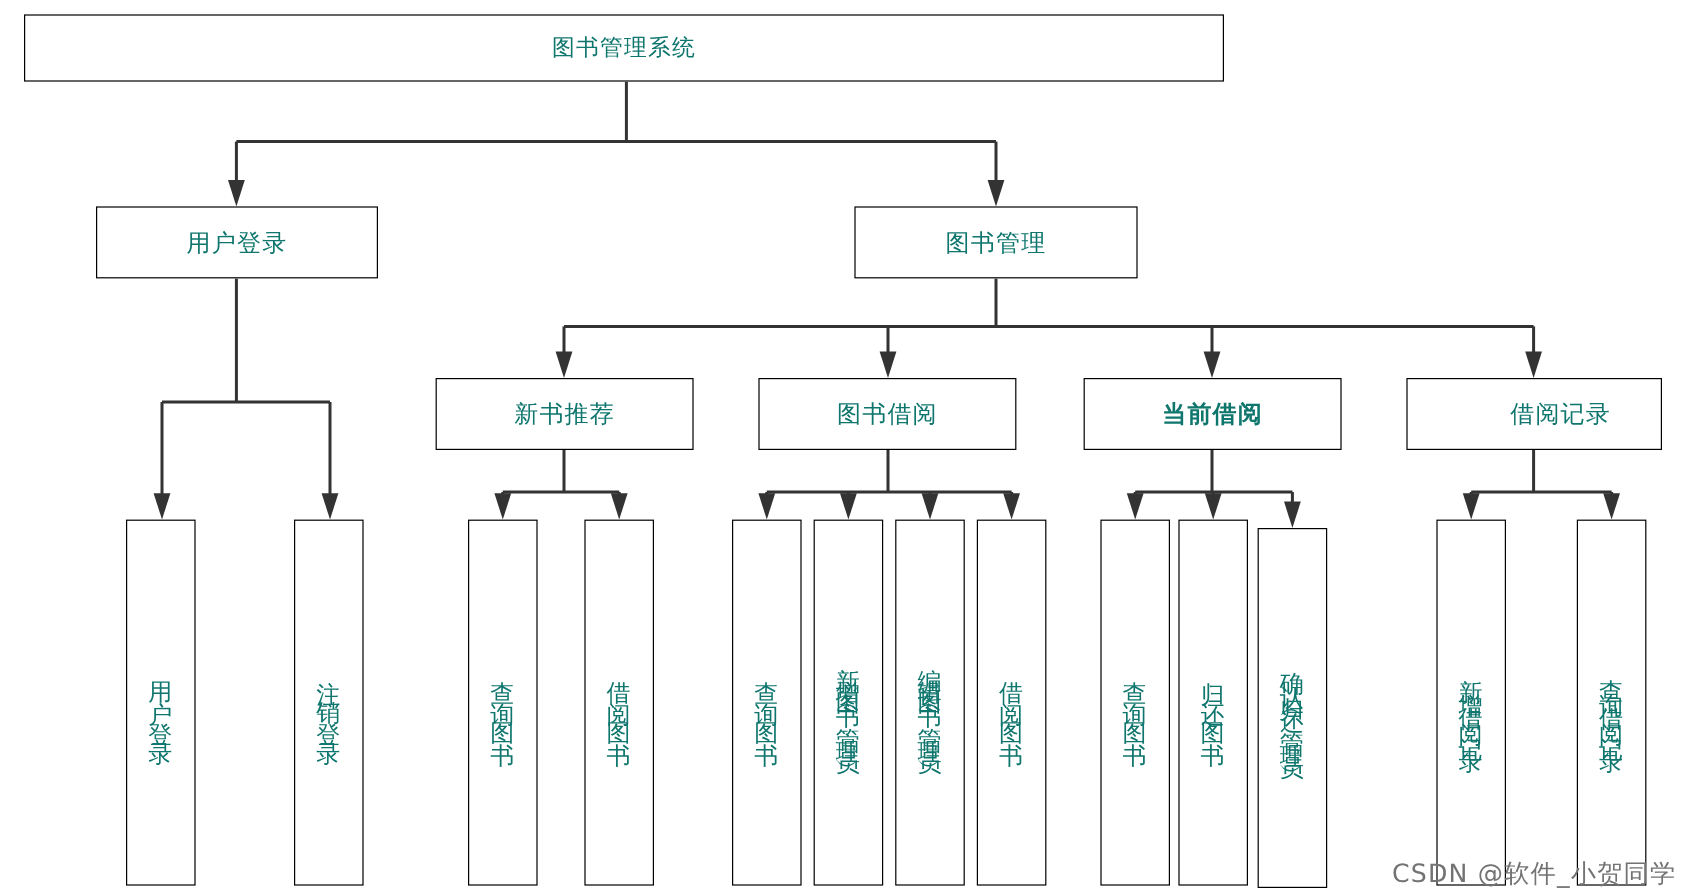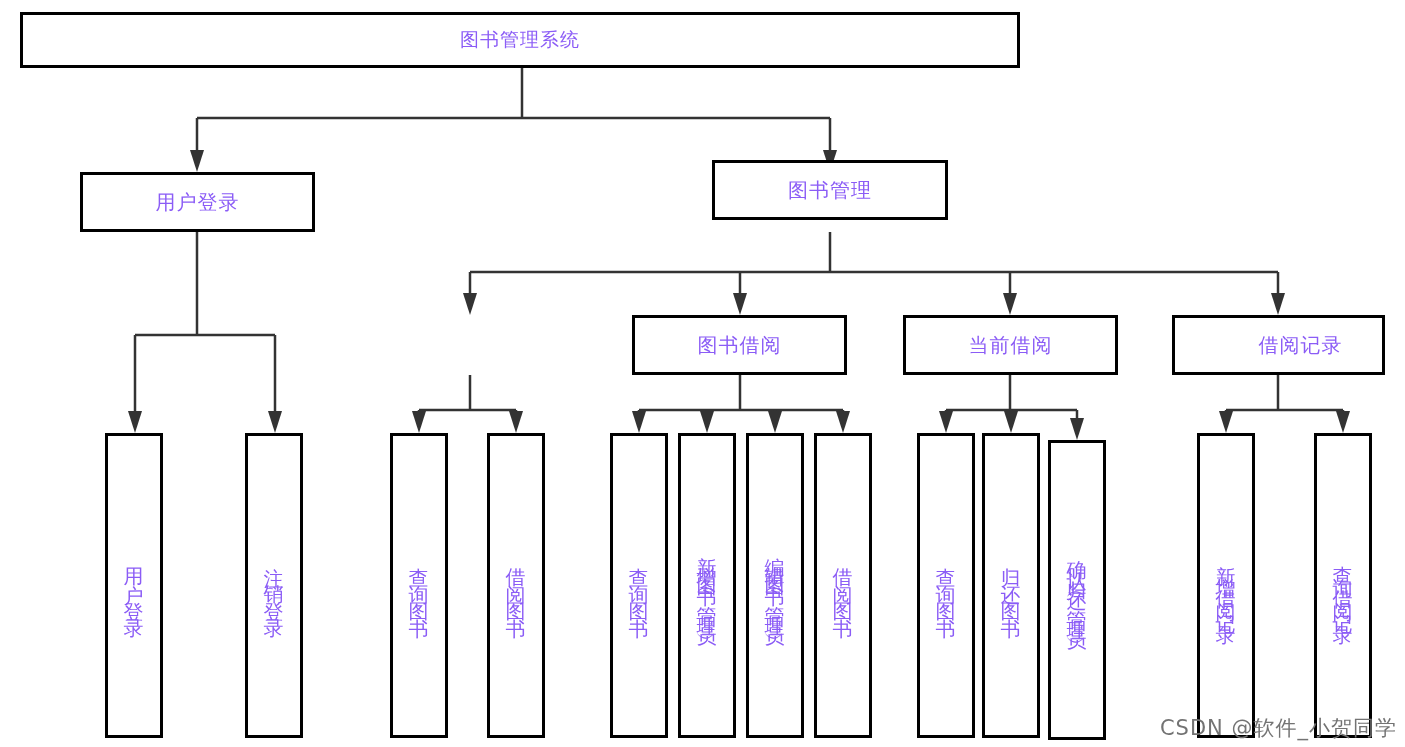--- a/index.html
+++ b/index.html
@@ -13,25 +13,25 @@
   }
   #connectors {
     position: absolute;
     left: 0; top: 0;
     width: 1405px; height: 747px;
   }
   .box {
     position: absolute;
     box-sizing: border-box;
     background: #ffffff;
-    border: 3px solid #000000;
+    border: 1px solid #000000;
     display: flex;
     align-items: center;
     justify-content: center;
-    color: #8b5cf6;
+    color: #0f766e;
     text-align: center;
   }
   .hbox { font-size: 20px; letter-spacing: 1px; }
   .root { font-size: 19px; letter-spacing: 1px; }
   .leaf { width: 58px; height: 305px; top: 433px; }
   .vtext {
     writing-mode: vertical-lr;
     text-orientation: mixed;
     font-size: 20px;
     line-height: 1;
@@ -120,28 +120,31 @@
     </g>
   </svg>
 
   <div class="box root" style="left:20px; top:12px; width:1000px; height:56px;">
     <span>图书管理系统</span>
   </div>
 
   <div class="box hbox" style="left:80px; top:172px; width:235px; height:60px;">
     <span>用户登录</span>
   </div>
-  <div class="box hbox" style="left:712px; top:160px; width:236px; height:60px;">
+  <div class="box hbox" style="left:712px; top:172px; width:236px; height:60px;">
     <span>图书管理</span>
   </div>
 
+  <div class="box hbox" style="left:363px; top:315px; width:215px; height:60px;">
+    <span>新书推荐</span>
+  </div>
   <div class="box hbox" style="left:632px; top:315px; width:215px; height:60px;">
     <span>图书借阅</span>
   </div>
-  <div class="box hbox" style="left:903px; top:315px; width:215px; height:60px;">
+  <div class="box hbox" style="left:903px; top:315px; width:215px; height:60px;font-weight:bold;">
     <span>当前借阅</span>
   </div>
   <div class="box hbox" style="left:1172px; top:315px; width:213px; height:60px;padding-left:44px;">
     <span>借阅记录</span>
   </div>
 
   <div class="box leaf" style="left:105px;">
     <span class="vtext ls17">用户登录</span>
   </div>
   <div class="box leaf" style="left:245px;">

